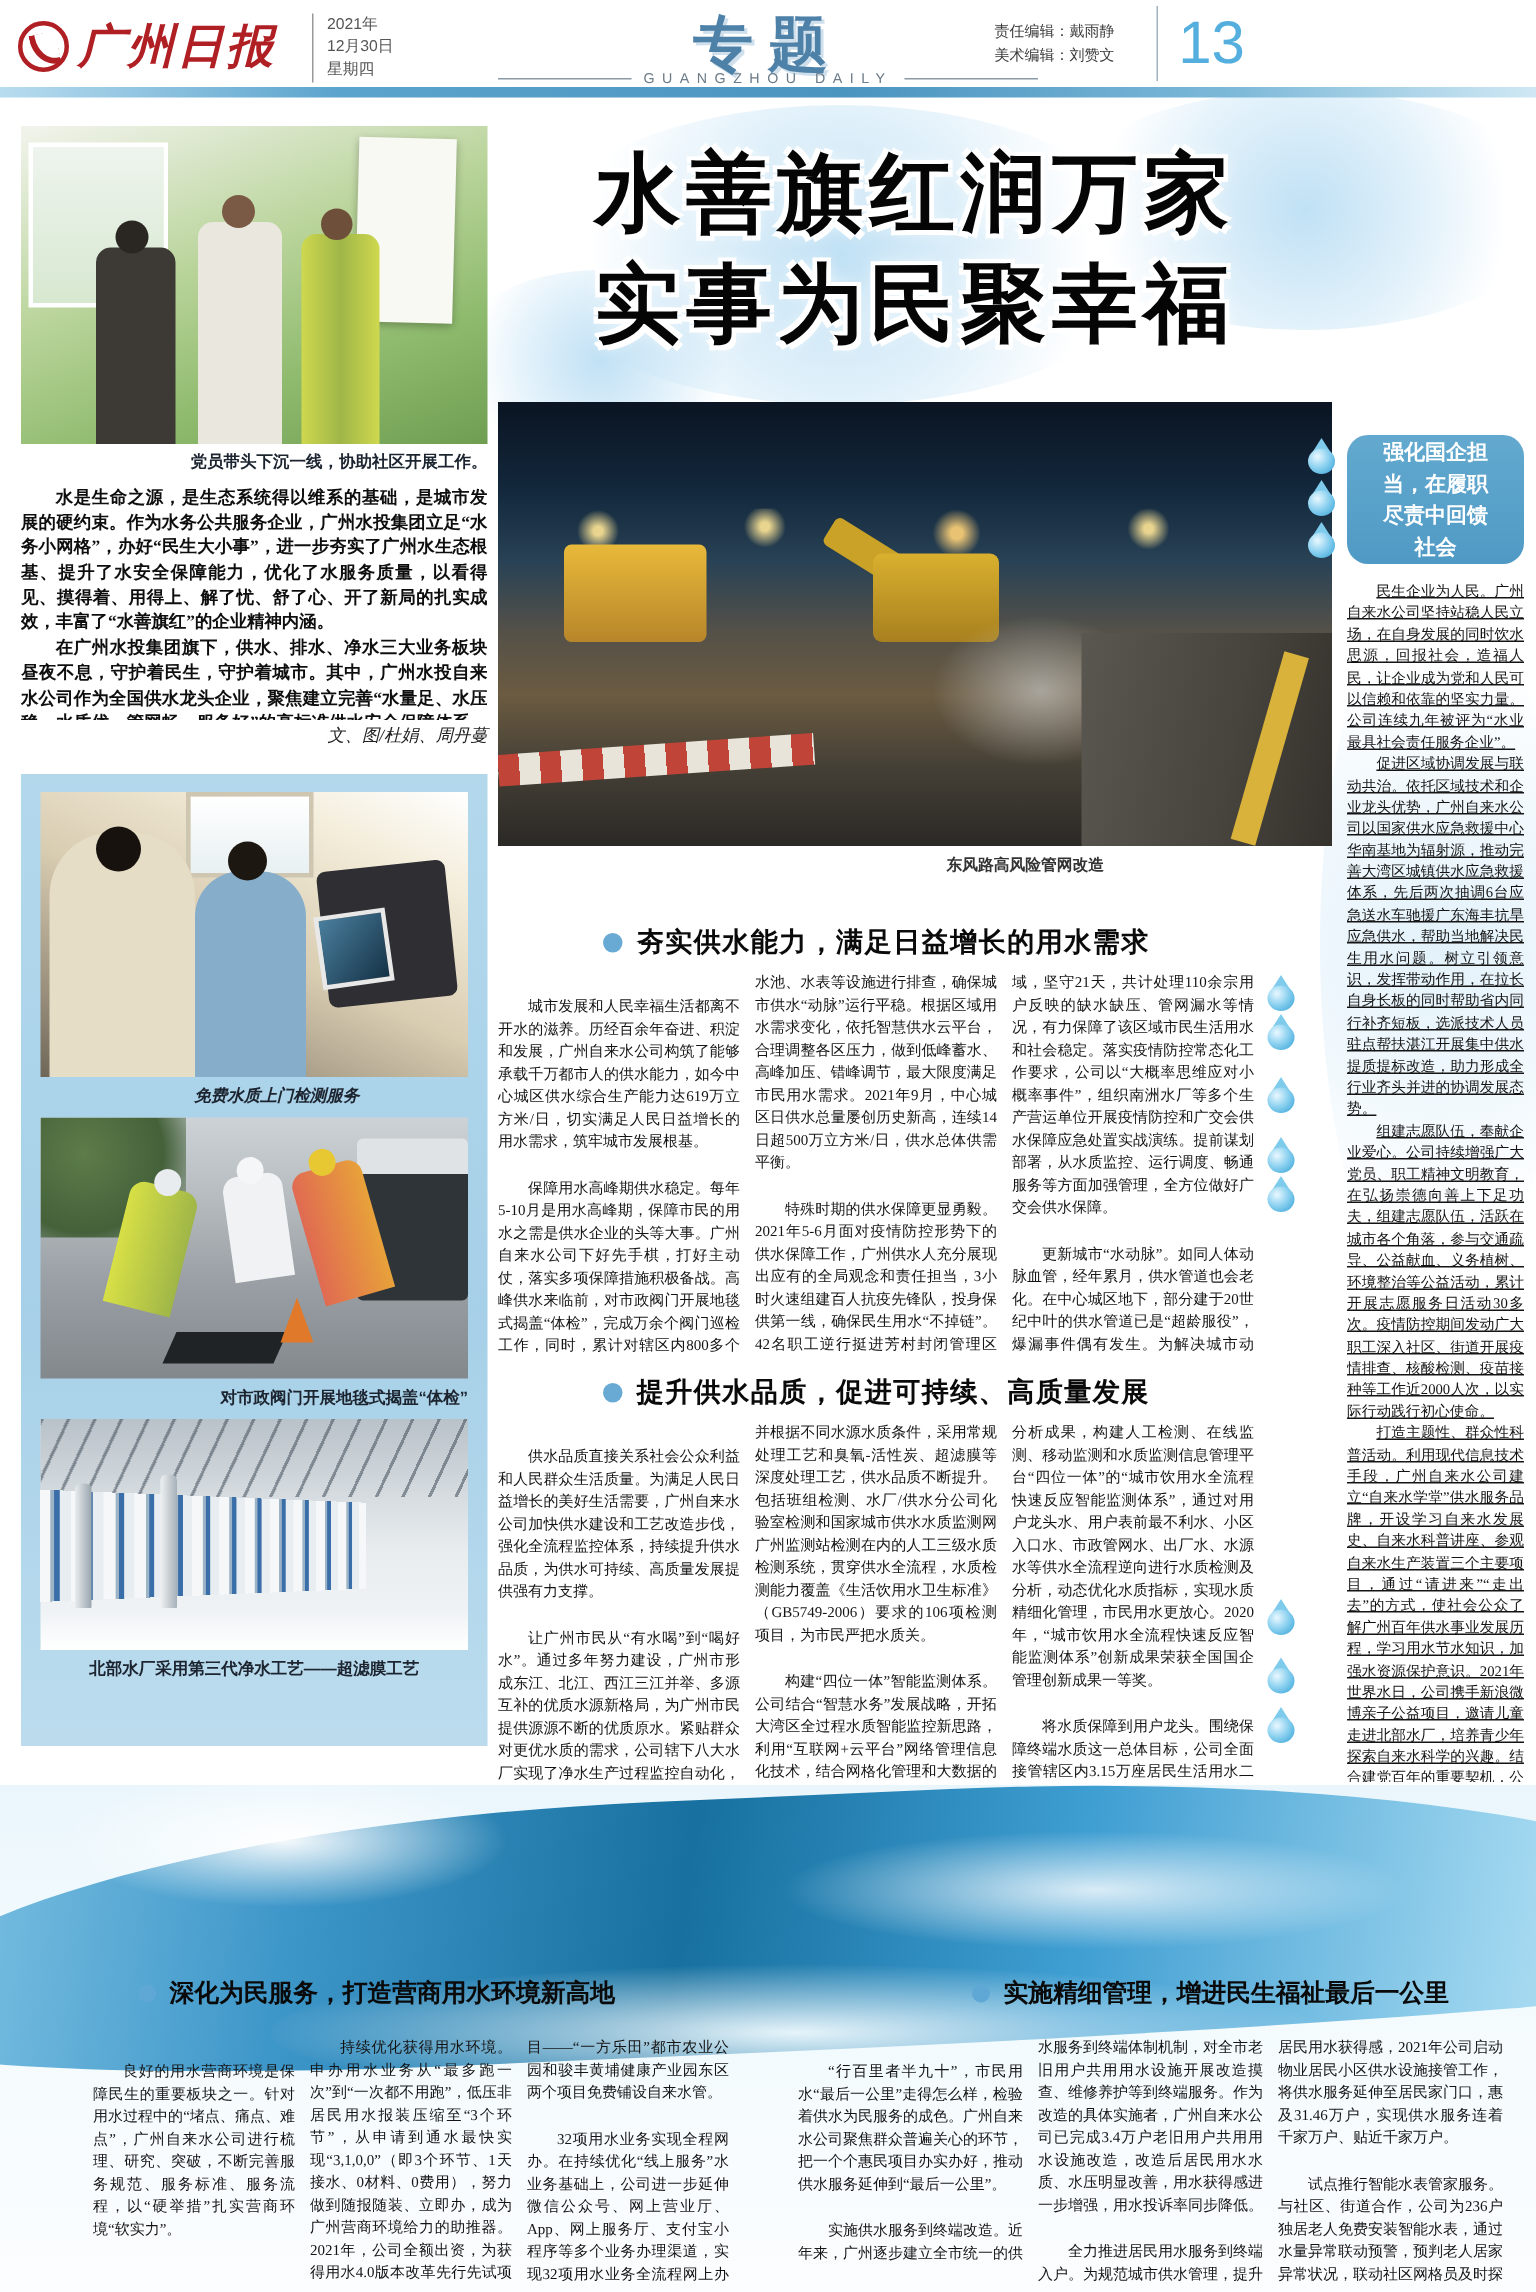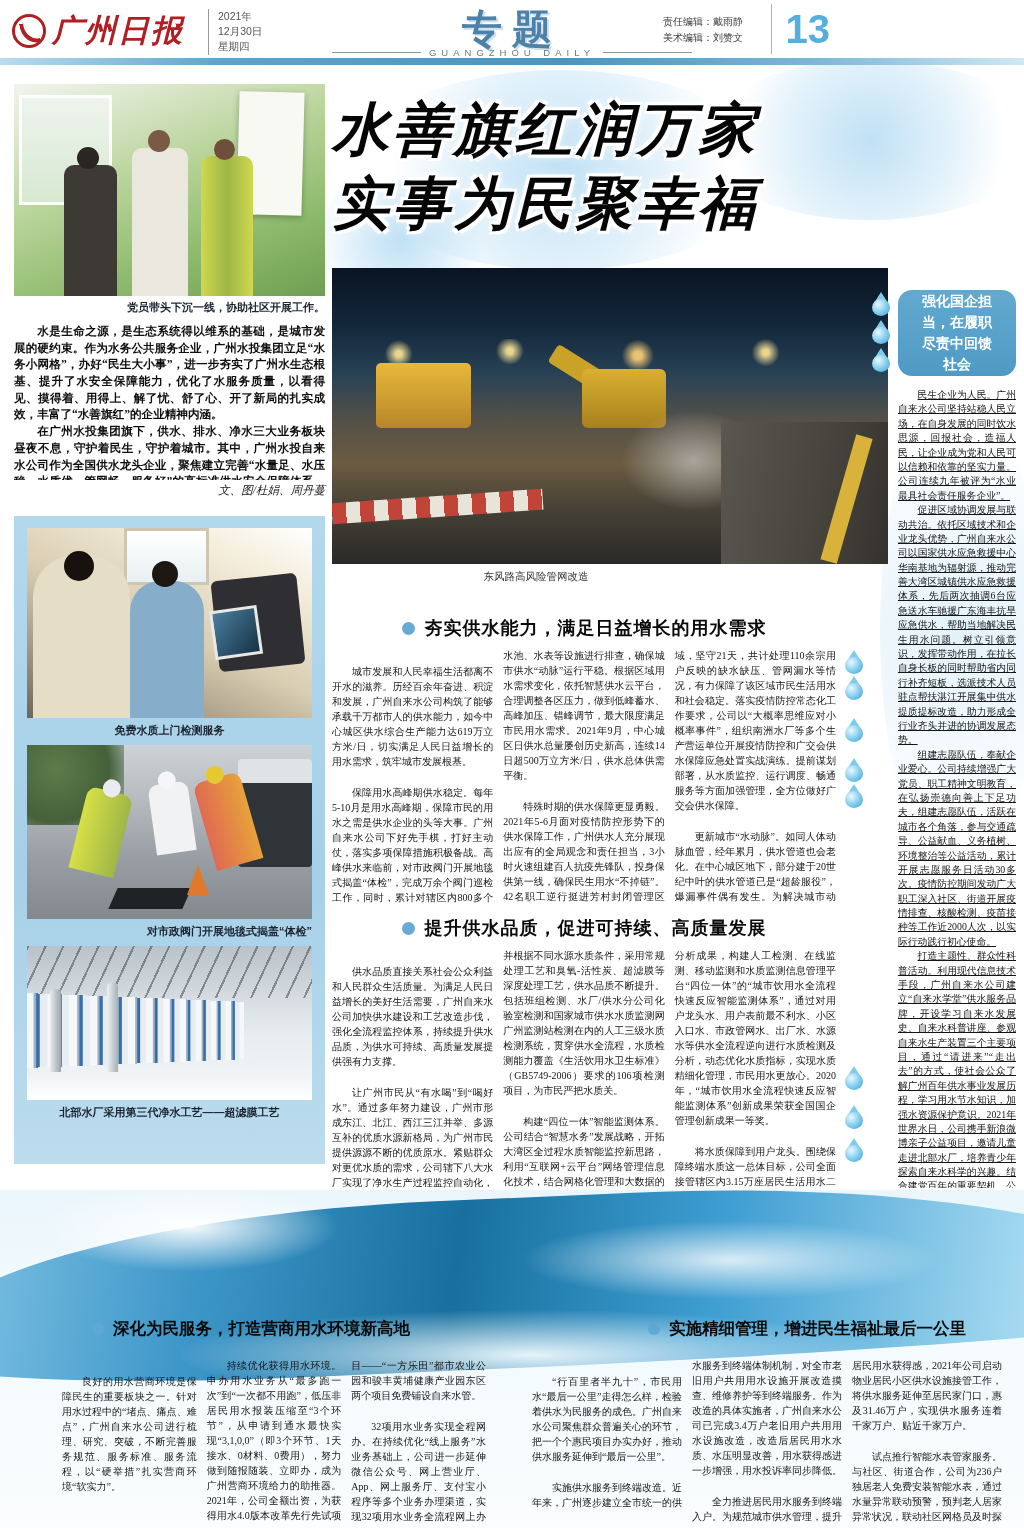--- a/index.html
+++ b/index.html
@@ -26,21 +26,21 @@
     font-family:"Liberation Sans",sans-serif; font-size:10.5px; color:#555; line-height:1.45; }
   .sec-title { position:absolute; left:0; width:1024px; top:2px; text-align:center;
     font-family:"Liberation Sans",sans-serif; font-weight:bold; font-size:40px; color:#4e81a8;
     letter-spacing:10px; text-shadow:2px 2px 0 #cfe0ec; }
   .sec-sub { position:absolute; left:332px; top:47px; width:360px; display:flex; align-items:center; gap:8px; }
   .sec-sub .rule { flex:1; height:1px; background:#8a9aa6; }
   .sec-sub .t { font-family:"Liberation Sans",sans-serif; font-size:9.5px; color:#6b7b87; letter-spacing:5px; }
   .editors { position:absolute; right:105px; top:14px; text-align:left;
     font-family:"Liberation Sans",sans-serif; font-size:10px; color:#3a3a3a; line-height:1.6; }
   .pageno { position:absolute; right:18px; top:4px; height:50px; border-left:1.5px solid #9fb4c0; padding-left:14px;
-    font-family:"Liberation Sans",sans-serif; font-weight:700; font-size:40px; color:#54aede; line-height:50px; }
+    font-family:"Liberation Sans",sans-serif; font-weight:400; font-size:40px; color:#54aede; line-height:50px; }
   #blue-bar { position:absolute; left:0; top:58px; width:1024px; height:7px; z-index:5;
     background:linear-gradient(90deg,#b8dcef 0%,#5ba4cd 22%,#4a94c0 55%,#7cb8d8 80%,#cfe8f4 100%); }
 
   
   .photo { position:absolute; overflow:hidden; z-index:4; }
   .photo > div { position:absolute; }
   .caption { position:absolute; z-index:5; font-family:"Liberation Sans",sans-serif;
     font-weight:bold; font-size:11px; color:#1c2430; }
 
   
@@ -67,21 +67,21 @@
     background:linear-gradient(180deg,#b3d8ec 0%,#a6d0e8 55%,#bcdcee 100%); }
   #photo2 { left:27px; top:528px; width:285px; height:190px;
     background:linear-gradient(205deg,#ffffff 0%,#f3ecd9 22%,#d9cdb2 52%,#9a8f7c 82%,#6e6657 100%); }
   #photo2 .win { left:34%; top:0; width:30%; height:30%; background:linear-gradient(#ffffff,#e8f0f2); border:3px solid #cfc6b2; }
   #photo2 .machine { right:4%; top:26%; width:30%; height:48%; background:#2e2e33; border-radius:6px; transform:rotate(-6deg); }
   #photo2 .screen { right:18%; top:42%; width:17%; height:26%; background:linear-gradient(135deg,#4a7f9e,#153246); border:3px solid #e8e8e8; transform:rotate(-8deg); }
   #photo2 .person1 { left:2%; bottom:0; width:34%; height:86%; background:#e6ddc6; border-radius:42px 42px 0 0; }
   #photo2 .person1::before{content:"";position:absolute;top:-4px;left:32%;width:30px;height:30px;border-radius:50%;background:#17120e;}
   #photo2 .person2 { left:36%; bottom:0; width:26%; height:72%; background:#86aecb; border-radius:30px 30px 0 0; }
   #photo2 .person2::before{content:"";position:absolute;top:-20px;left:30%;width:26px;height:26px;border-radius:50%;background:#1d1712;}
-  #cap-photo2 { left:27px; top:723px; width:285px; text-align:center; }
+  #cap-photo2 { left:42px; top:723px; width:285px; text-align:center;font-style:italic; }
 
   #photo3 { left:27px; top:745px; width:285px; height:174px;
     background:linear-gradient(180deg,#cdd2d6 0%,#b7bcc0 30%,#9aa0a5 62%,#83888d 100%); }
   #photo3 .trees { left:0; top:0; width:34%; height:46%; background:radial-gradient(circle at 30% 30%,#5d7c49 0%,#44613a 60%, rgba(68,97,58,0) 100%); }
   #photo3 .truck { right:0; top:8%; width:26%; height:62%; background:linear-gradient(#dfe3e6 0 22%,#2f3438 22% 100%); border-radius:4px; }
   #photo3 .worker1 { left:18%; top:26%; width:16%; height:48%; background:linear-gradient(90deg,#d8e046,#9fb648); border-radius:10px 10px 0 0; transform:rotate(14deg); }
   #photo3 .worker1::before{content:"";position:absolute;top:-12px;left:30%;width:18px;height:18px;border-radius:50%;background:#e8ecef;}
   #photo3 .worker2 { left:44%; top:22%; width:14%; height:40%; background:#f0f2f4; border-radius:10px 10px 0 0; transform:rotate(-8deg); }
   #photo3 .worker2::before{content:"";position:absolute;top:-12px;left:28%;width:18px;height:18px;border-radius:50%;background:#f5f6f7;}
   #photo3 .worker3 { left:62%; top:18%; width:17%; height:52%; background:linear-gradient(90deg,#e06a52,#e8a23a); border-radius:10px 10px 0 0; transform:rotate(-16deg); }
@@ -95,42 +95,42 @@
   #photo4 .roof { left:0; top:0; width:100%; height:34%;
     background:repeating-linear-gradient(115deg, rgba(64,76,88,.55) 0 2px, rgba(64,76,88,0) 2px 16px), linear-gradient(#b9c2c9,#d6dce0); }
   #photo4 .membranes { left:4%; top:34%; width:78%; height:42%;
     background:repeating-linear-gradient(90deg,#f5f7f9 0 7px,#9db3c6 7px 9px,#3a6ea8 9px 12px,#e8edf1 12px 18px); transform:perspective(200px) rotateY(14deg); }
   #photo4 .pipe { left:8%; top:28%; width:4%; height:56%; background:linear-gradient(90deg,#e8ecef,#9aa6ad); border-radius:4px; }
   #photo4 .pipe2 { left:28%; top:24%; width:4%; height:60%; background:linear-gradient(90deg,#eef1f3,#a5b0b7); border-radius:4px; }
   #photo4 .floor { left:0; bottom:0; width:100%; height:18%; background:linear-gradient(180deg,#eef2f4,#ffffff); }
   #cap-photo4 { left:27px; top:1105px; width:285px; text-align:center; }
 
   
-  #headline { position:absolute; left:332px; top:92px; width:556px; z-index:4; 
+  #headline { position:absolute; left:332px; top:92px; width:556px; z-index:4; text-align:center;
     font-family:"Liberation Sans","DejaVu Sans",sans-serif; font-weight:900; color:#050505;
     font-size:57px; line-height:1.3; letter-spacing:4px;
-    text-shadow:-3px -3px 0 #fff, 3px -3px 0 #fff, -3px 3px 0 #fff, 3px 3px 0 #fff, 0 0 12px rgba(255,255,255,.9);font-style:italic; }
+    text-shadow:-3px -3px 0 #fff, 3px -3px 0 #fff, -3px 3px 0 #fff, 3px 3px 0 #fff, 0 0 12px rgba(255,255,255,.9); }
 
   
   #main-photo { left:332px; top:268px; width:556px; height:296px;
     background:linear-gradient(180deg,#0a1422 0%,#13283c 20%,#294255 36%,#555148 52%,#6b5b41 66%,#454036 82%,#2b2926 100%); }
   #main-photo .lights { left:0; top:24%; width:100%; height:10%;
     background:radial-gradient(circle at 12% 50%, rgba(255,230,150,.9) 0 3px, rgba(255,230,150,0) 14px),
                radial-gradient(circle at 32% 40%, rgba(255,230,150,.9) 0 3px, rgba(255,230,150,0) 14px),
                radial-gradient(circle at 55% 55%, rgba(255,210,120,.9) 0 4px, rgba(255,210,120,0) 16px),
                radial-gradient(circle at 78% 45%, rgba(255,230,150,.9) 0 3px, rgba(255,230,150,0) 14px); }
   #main-photo .truck { left:8%; top:32%; width:17%; height:22%; background:linear-gradient(#e8b93a,#b8862a); border-radius:5px; }
   #main-photo .exc-body { left:45%; top:34%; width:15%; height:20%; background:linear-gradient(#d9b02e,#a8801f); border-radius:6px; }
   #main-photo .exc-arm { left:39%; top:30%; width:10%; height:7%; background:#c9a227; transform:rotate(32deg); border-radius:4px; }
   #main-photo .mist { left:52%; top:48%; width:26%; height:34%; background:radial-gradient(ellipse, rgba(220,225,230,.55), rgba(220,225,230,0) 70%); }
   #main-photo .barrier { left:0; bottom:16%; width:38%; height:7%;
     background:repeating-linear-gradient(90deg,#c04438 0 14px,#e8e4da 14px 28px); transform:rotate(-4deg); }
   #main-photo .road { right:0; top:52%; width:30%; height:48%; background:linear-gradient(100deg,#5a5650 0%,#47433d 60%,#35322d 100%); }
   #main-photo .lane { right:6%; top:56%; width:3%; height:44%; background:#d8b23a; transform:rotate(16deg); }
-  #cap-main { left:336px; top:570px; width:400px; text-align:center; font-weight:normal; font-size:10.5px; color:#333; }
+  #cap-main { left:336px; top:570px; width:400px; text-align:right; font-weight:bold; font-size:10.5px; color:#333; }
 
   
   .sec-head { position:absolute; left:332px; width:504px; z-index:4; display:flex; align-items:center; justify-content:center; gap:10px;
     font-family:"Liberation Sans",sans-serif; font-weight:bold; font-size:18px; color:#0a0a0a; letter-spacing:1px; }
   .sec-head .dot { width:13px; height:13px; border-radius:50%; background:#69aad5; flex:0 0 auto; }
   .body-cols { position:absolute; z-index:4; column-gap:10px; column-count:3;
     font-size:10px; line-height:1.5; color:#141414; text-align:justify; overflow:hidden; }
   .body-cols p { text-indent:2em;margin-top:16px; }
   #s1-text { left:332px; top:648px; width:504px; height:258px; }
   #s2-text { left:332px; top:948px; width:504px; height:246px; }

